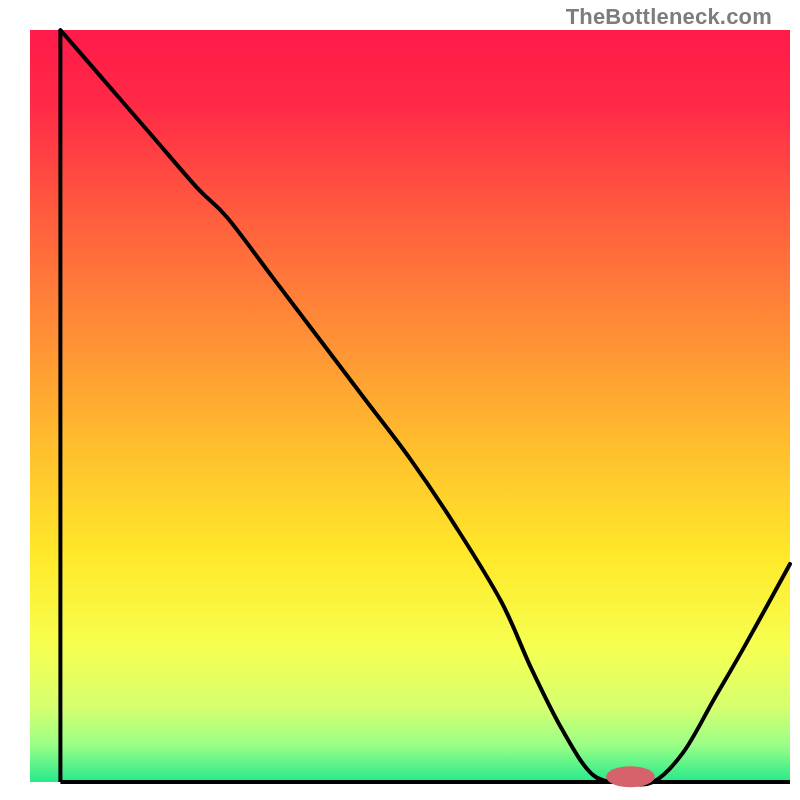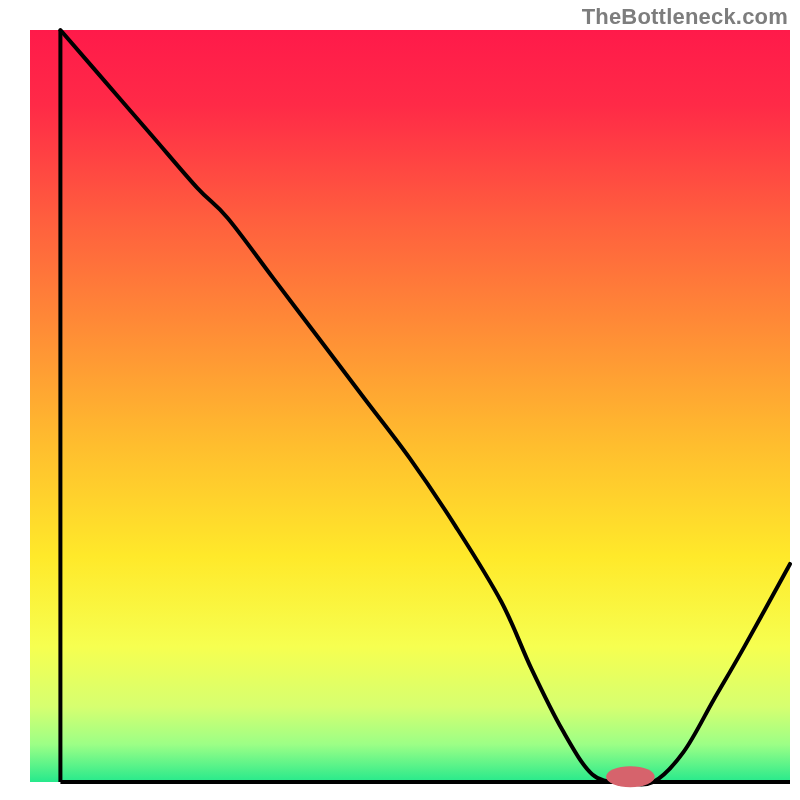--- a/index.html
+++ b/index.html
@@ -11,21 +11,21 @@
     font-family: Arial, Helvetica, sans-serif;
   }
   .wrap {
     position: relative;
     width: 800px;
     height: 800px;
   }
   .attribution {
     position: absolute;
     top: 4px;
-    right: 12px;
+    right: 28px;
     font-size: 22px;
     font-weight: 600;
     color: #7d7d7d;
     letter-spacing: 0.2px;
   }
   svg { display: block; }
 </style>
 </head>
 <body>
 

